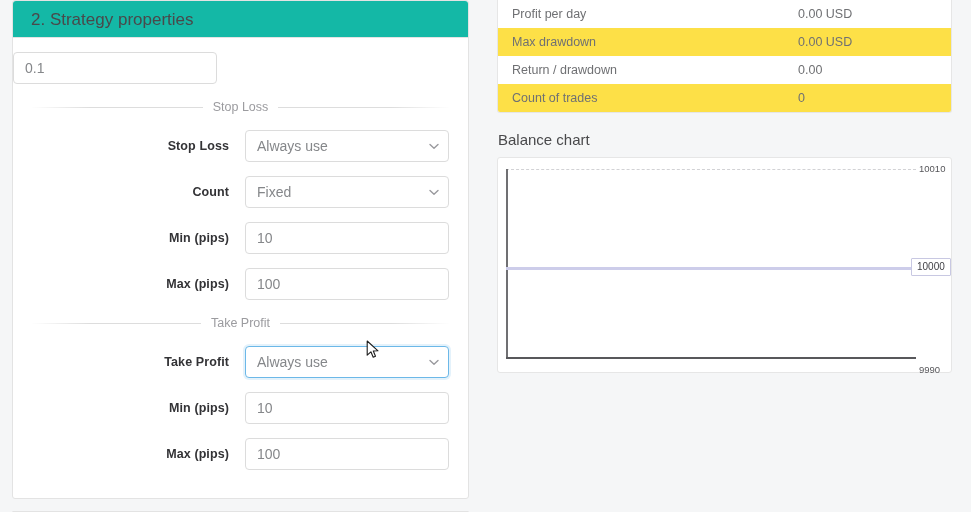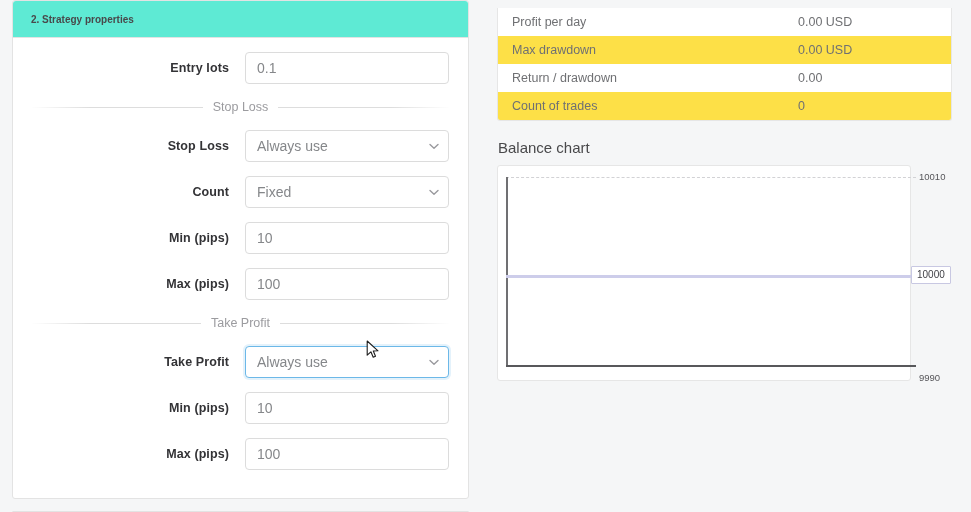--- a/index.html
+++ b/index.html
@@ -14,29 +14,28 @@
 
   
   .left-col { position: absolute; left: 12px; top: 0px; width: 457px; }
 
   .card {
     background: #ffffff;
     border: 1px solid #e3e3e3;
     border-radius: 3px;
   }
   .card-header {
-    background: #5eead4;
+    background: #14b8a6;
     border-bottom: 1px solid #e3e3e3;
     height: 37px;
     line-height: 37px;
     padding: 0 18px;
-    font-size: 10px;
+    font-size: 17px;
     color: #49494b;
     border-radius: 3px 3px 0 0;
-    font-weight: bold;
   }
   .card-body { padding: 10px 0 18px 0; }
 
   .form-row {
     display: flex;
     align-items: center;
     height: 40px;
     margin-bottom: 6px;
   }
   .form-label {
@@ -97,21 +96,21 @@
     position: relative;
     background: #ffffff;
     padding: 0 10px;
     font-size: 12.5px;
     color: #9b9b9f;
   }
 
   .card-spacer { height: 12px; }
 
   
-  .right-col { position: absolute; left: 497px; top: 8px; width: 455px; }
+  .right-col { position: absolute; left: 497px; top: 0px; width: 455px; }
 
   .stats-table {
     width: 455px;
     border: 1px solid #e6e6e6;
     border-top: none;
     border-radius: 0 0 3px 3px;
     overflow: hidden;
     background: #fff;
   }
   .stat-row {
@@ -126,21 +125,21 @@
   .stat-name { width: 286px; }
   .stat-value { flex: 1; color: #6f7073; }
 
   .chart-title {
     font-size: 15px;
     color: #49494b;
     margin: 18px 0 9px 1px;
   }
   .chart-card {
     position: relative;
-    width: 414px;
+    width: 455px;
     height: 216px;
     background: #ffffff;
     border: 1px solid #e6e6e6;
     border-radius: 3px;
   }
   .chart-inner { position: absolute; inset: 0; }
 
   .axis-y {
     position: absolute;
     left: 8px; top: 11px;
@@ -198,21 +197,20 @@
 <div class="page">
 
   <div class="left-col">
 
     <div class="card">
       <div class="card-header">2. Strategy properties</div>
 
       <div class="card-body">
 
         <div class="form-row">
-          <div class="form-label">Entry lots</div>
           <div class="field-wrap">
             <div class="inp">0.1</div>
           </div>
         </div>
 
         <div class="divider">
           <div class="line"></div>
           <div class="dtext">Stop Loss</div>
         </div>
 

